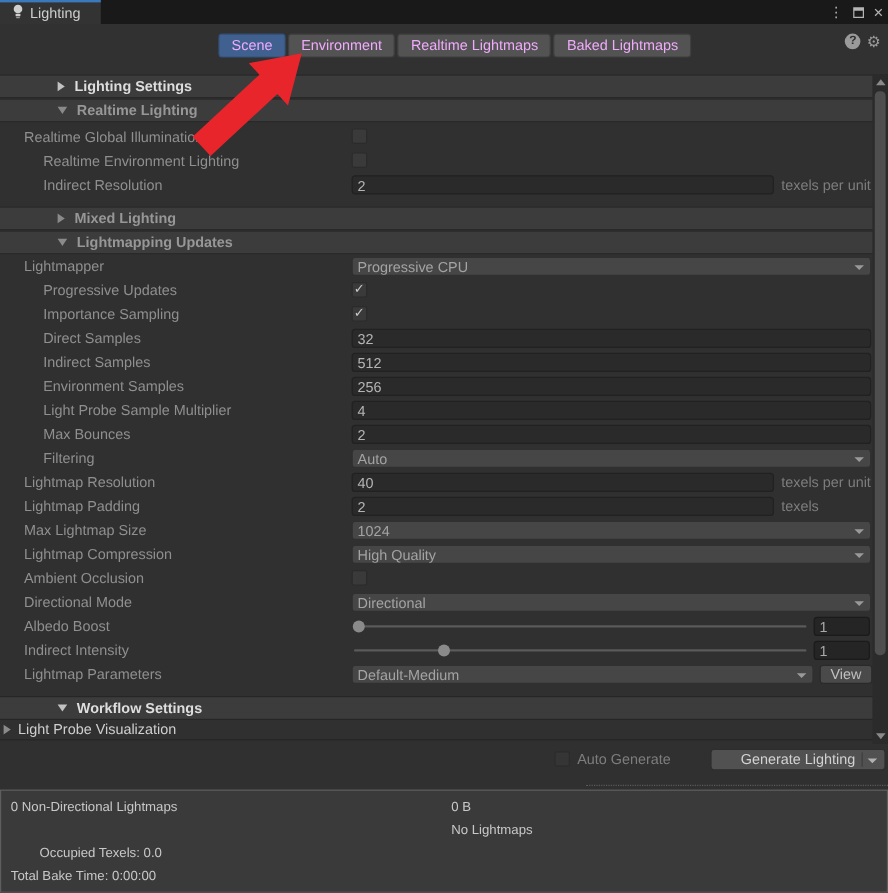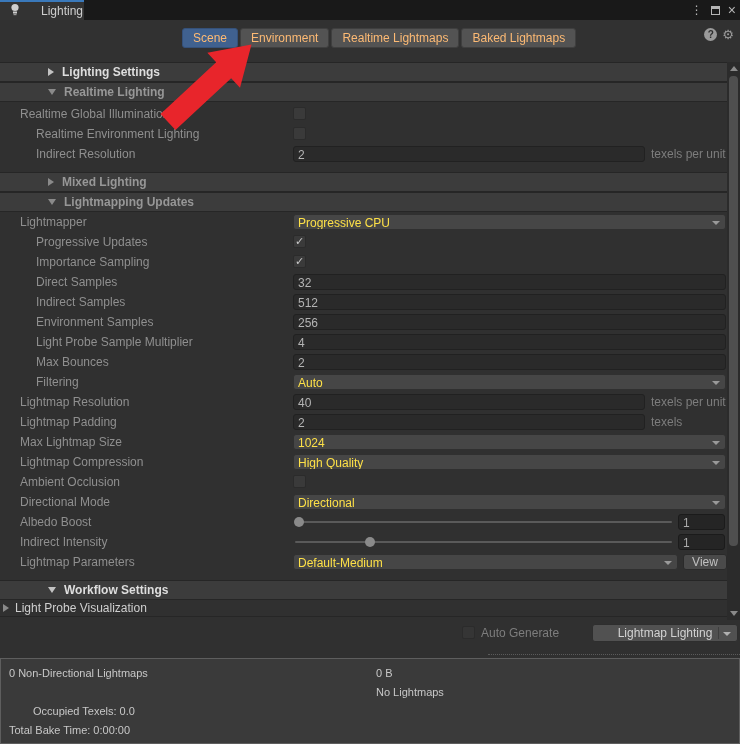--- a/index.html
+++ b/index.html
@@ -7,35 +7,35 @@
   body {
     font-family:"Liberation Sans","DejaVu Sans",sans-serif;
     font-size:12px; background:#303030; color:#b7b7b7;
     overflow:hidden; position:relative;
   }
   
   .titlebar { position:relative; height:20px; background:#191919; }
   .win-tab {
     position:absolute; left:0; top:0; width:84px; height:20px;
     background:#333333; border-top:2px solid #3a79bb;
-    display:flex; align-items:center; gap:21px; padding-left:10px;
+    display:flex; align-items:center; gap:5px; padding-left:10px;
     color:#cfcfcf;
   }
   .win-controls { position:absolute; right:4px; top:0; height:20px; display:flex; align-items:center; gap:8px; color:#b5b5b5; }
   .kebab { font-size:12px; letter-spacing:0; line-height:1; cursor:default; }
   .maxbox { width:9px; height:9px; border:1px solid #b5b5b5; border-top:3px solid #b5b5b5; }
   .closex { font-size:14px; line-height:1; }
   .bulb { display:inline-block; }
   
   .toolbar { position:relative; height:42px; background:#313131; }
   .tabgroup { position:absolute; left:182px; top:8px; display:flex; gap:2px; }
   .ttab {
     height:20px; padding:0 10px; display:flex; align-items:center;
     background:#535353; border:1px solid #3f3f3f; border-radius:3px;
-    color:#fdba74; cursor:default; white-space:nowrap;
+    color:#f0abfc; cursor:default; white-space:nowrap;
   }
   .ttab.sel { background:#40618f; border-color:#35517a; }
   .tool-icons { position:absolute; right:6px; top:8px; display:flex; align-items:center; gap:5px; }
   .helpicon {
     width:13px; height:13px; border-radius:50%; background:#9a9a9a; color:#2e2e2e;
     font-size:10px; font-weight:bold; display:flex; align-items:center; justify-content:center;
   }
   .gearicon { color:#9a9a9a; font-size:13px; line-height:1; }
   
   #content { position:relative; }
@@ -63,21 +63,21 @@
   .textfield {
     position:absolute; left:293px; top:2px; height:16px;
     background:#2a2a2a; border:1px solid #212121; border-radius:3px;
     color:#b4b4b4; padding:1px 4px; overflow:hidden;
   }
   .tf-full { width:433px; } .tf-short { width:352px; }
   .unit { position:absolute; left:651px; top:3px; color:#7d7d7d; }
   .dropdown {
     position:absolute; left:293px; top:2px; height:16px;
     background:#464646; border:1px solid #303030; border-radius:3px;
-    color:#fde047; padding:1px 16px 1px 4px; overflow:hidden;
+    color:#a3a3a3; padding:1px 16px 1px 4px; overflow:hidden;
   }
   .dd-full { width:433px; } .dd-view { width:385px; }
   .dd-arrow { position:absolute; right:5px; top:6px; width:0; height:0;
     border-top:4px solid #9a9a9a; border-left:4px solid transparent; border-right:4px solid transparent; }
   .viewbtn {
     position:absolute; left:683px; top:2px; width:44px; height:16px;
     background:#4a4a4a; border:1px solid #2a2a2a; border-radius:3px;
     color:#c0c0c0; text-align:center; line-height:14px;
   }
   .slider-track { position:absolute; left:295px; top:9px; width:377px; height:2px; background:#5a5a5a; border-radius:1px; }
@@ -281,21 +281,21 @@
 <div class="vscroll">
   <span class="sarrow-up"></span>
   <div class="vthumb"></div>
   <span class="sarrow-down"></span>
 </div>
 
 <div class="footerbar">
   <span class="autogen-box"></span>
   <span class="autogen-label">Auto Generate</span>
   <div class="genbtn">
-    <span>Lightmap Lighting</span>
+    <span>Generate Lighting</span>
     <span class="sep"></span>
     <span class="dd-arrow"></span>
   </div>
 </div>
 
 <div class="dotted-handle"></div>
 <div class="stats" id="stats">
     <span style="left: 8px; top: 8px;">0 Non-Directional Lightmaps</span>
     <span style="left: 375px; top: 8px;">0 B</span>
     <span style="left: 375px; top: 27px;">No Lightmaps</span>

